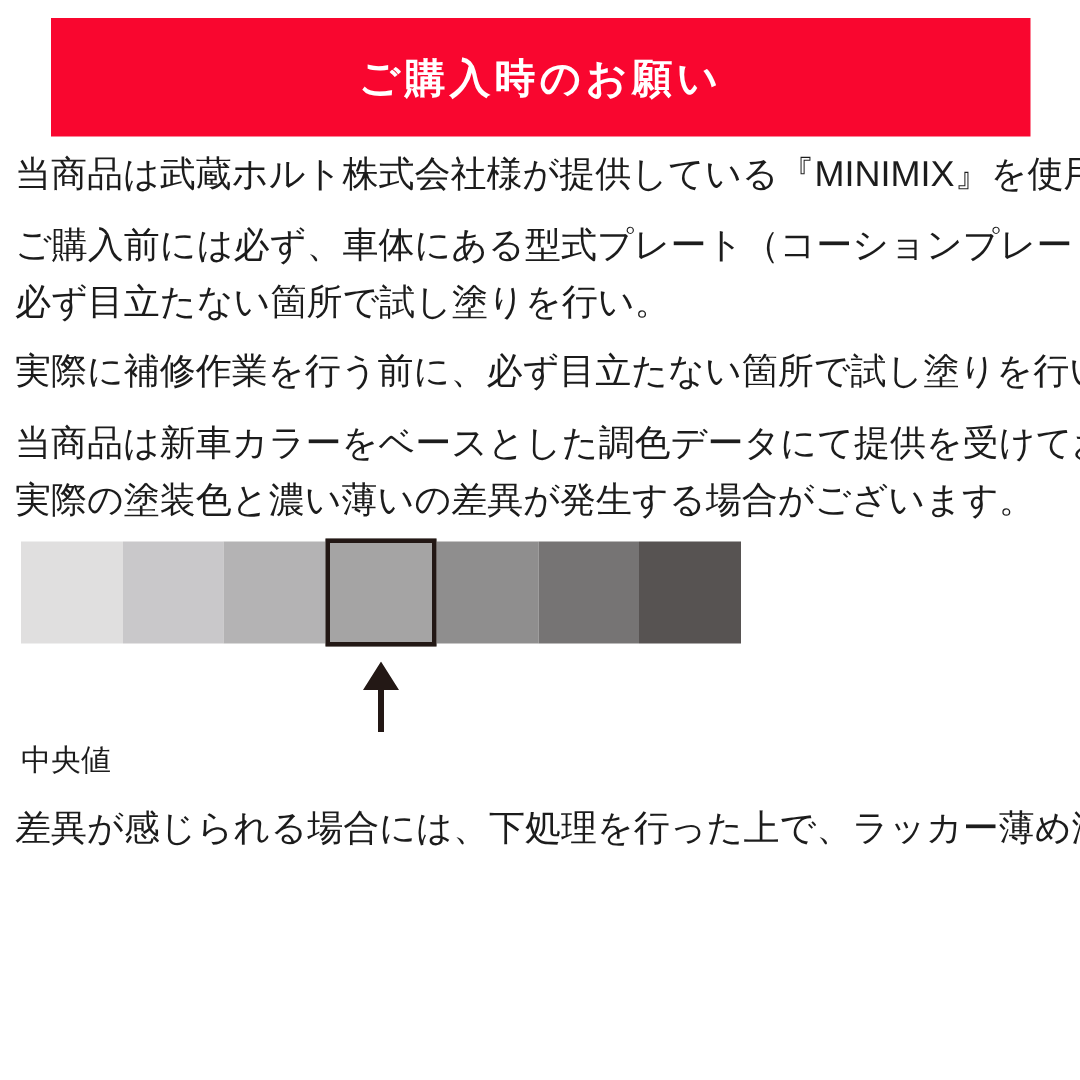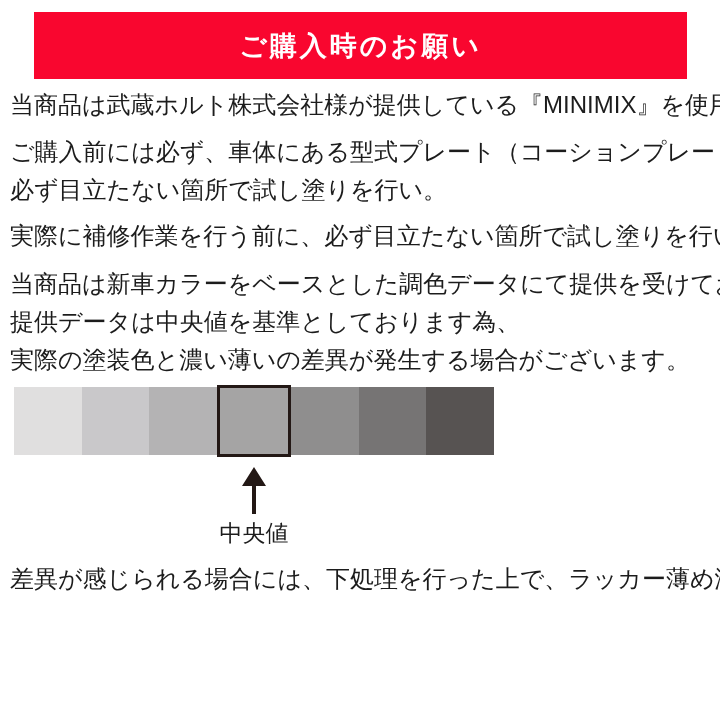--- a/index.html
+++ b/index.html
@@ -6,21 +6,21 @@
   body {
     width: 720px;
     height: 720px;
     background: #ffffff;
     font-family: "Liberation Sans", "DejaVu Sans", sans-serif;
     color: #1c1c1c;
     overflow: hidden;
   }
   .banner {
     margin: 12px 33px 0 34px;
-    height: 67px;
+    height: 79px;
     display: flex;
     align-items: center;
     justify-content: center;
   }
   .banner-title {
     font-size: 27px;
     font-weight: bold;
     letter-spacing: 3px;
     white-space: nowrap;
   }
@@ -61,22 +61,22 @@
     width: 480px;
     margin-top: 12px;
     height: 47px;
     display: flex;
     justify-content: center;
   }
   .median-label {
     margin-left: 14px;
     width: 480px;
     margin-top: 6px;
-    text-align: center;
-    font-size: 23px;
+    text-align: left;
+    font-size: 20px;
     line-height: 26px;
   }
 </style>
 </head>
 <body style="background: rgb(255, 255, 255); color: rgb(28, 28, 28);">
 
 <div class="banner" style="background: rgb(249, 6, 47); color: rgb(255, 255, 255);">
   <span class="banner-title">ご購入時のお願い</span>
 </div>
 
@@ -88,21 +88,20 @@
   <div>ご購入前には必ず、車体にある型式プレート（コーションプレート）にて</div>
   <div>必ず目立たない箇所で試し塗りを行い。</div>
 </div>
 
 <div class="para p3">
   <div>実際に補修作業を行う前に、必ず目立たない箇所で試し塗りを行い、</div>
 </div>
 
 <div class="para p4">
   <div>当商品は新車カラーをベースとした調色データにて提供を受けておりますが、</div>
-  <div>提供データは中央値を基準としております為、</div>
   <div>実際の塗装色と濃い薄いの差異が発生する場合がございます。</div>
 </div>
 
 <div class="figure">
   <div class="swatch-bar">
     <div class="swatch" style="background: rgb(224, 223, 223);"></div>
     <div class="swatch" style="background: rgb(201, 200, 202);"></div>
     <div class="swatch" style="background: rgb(180, 179, 180);"></div>
     <div class="swatch highlighted" style="background: rgb(165, 164, 164); border-color: rgb(35, 24, 21);"></div>
     <div class="swatch" style="background: rgb(143, 142, 142);"></div>

